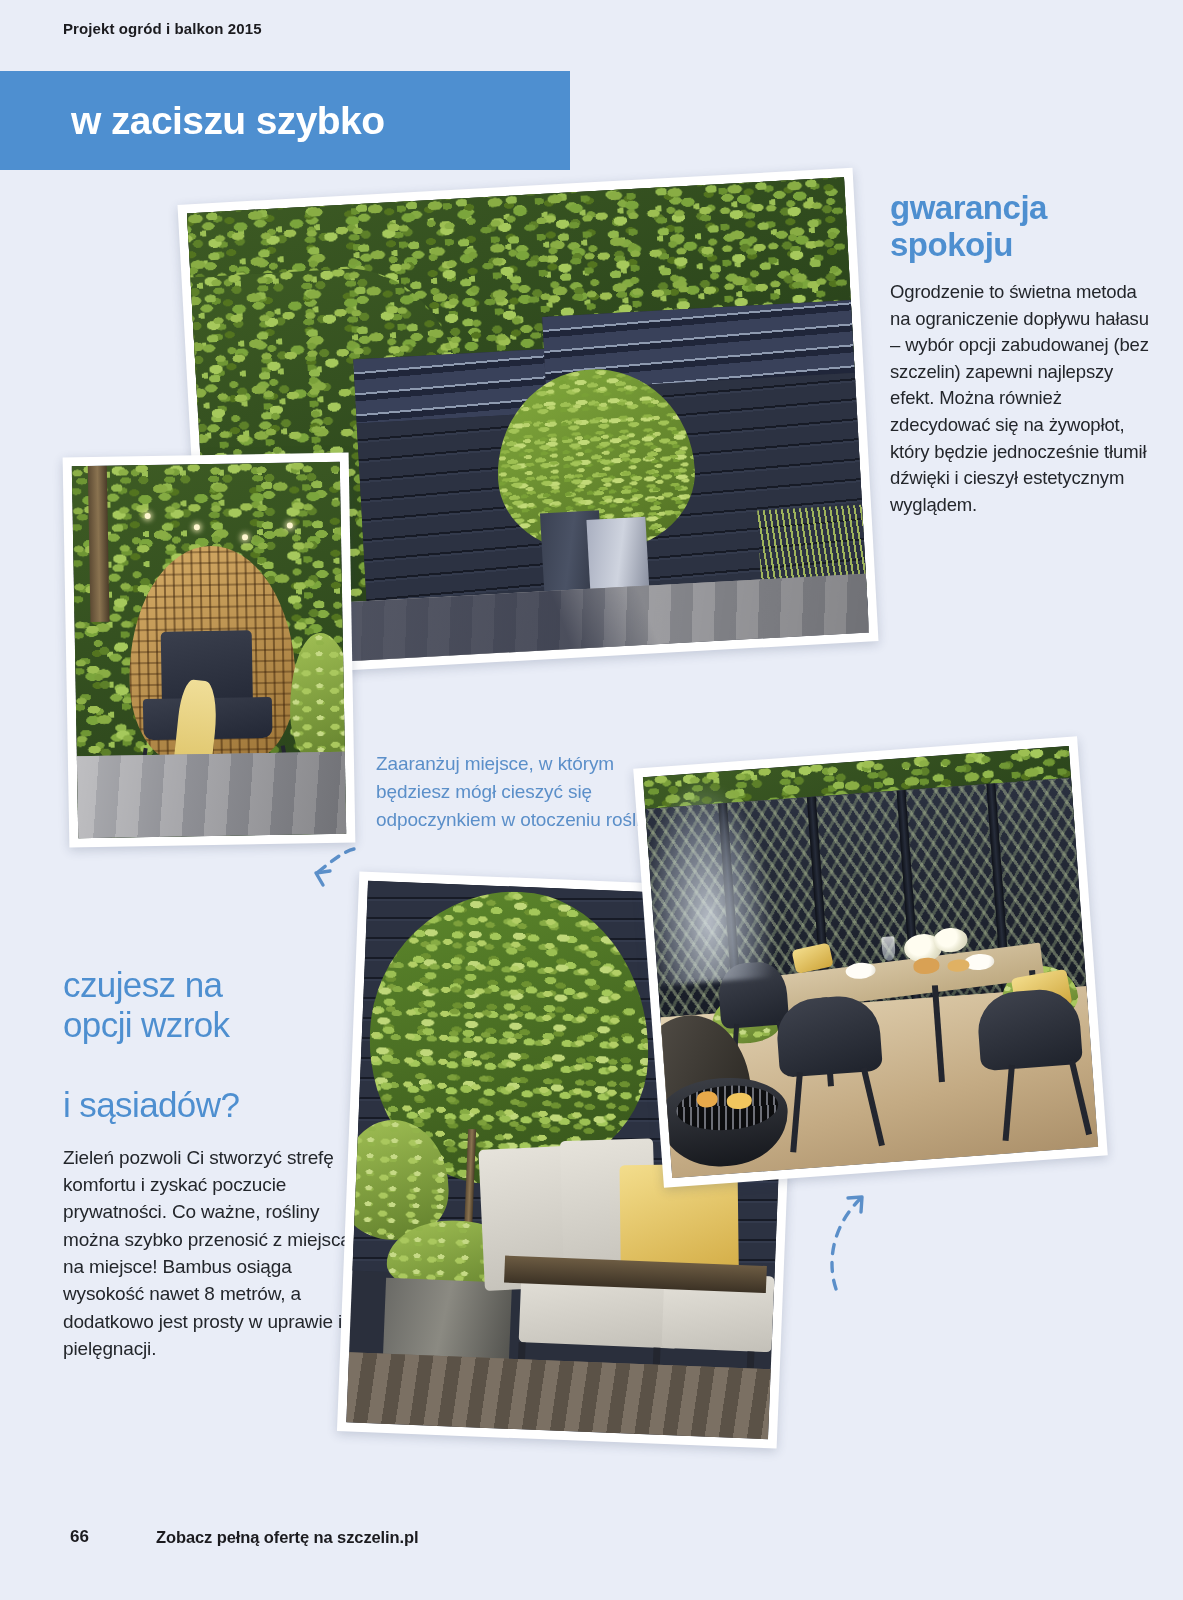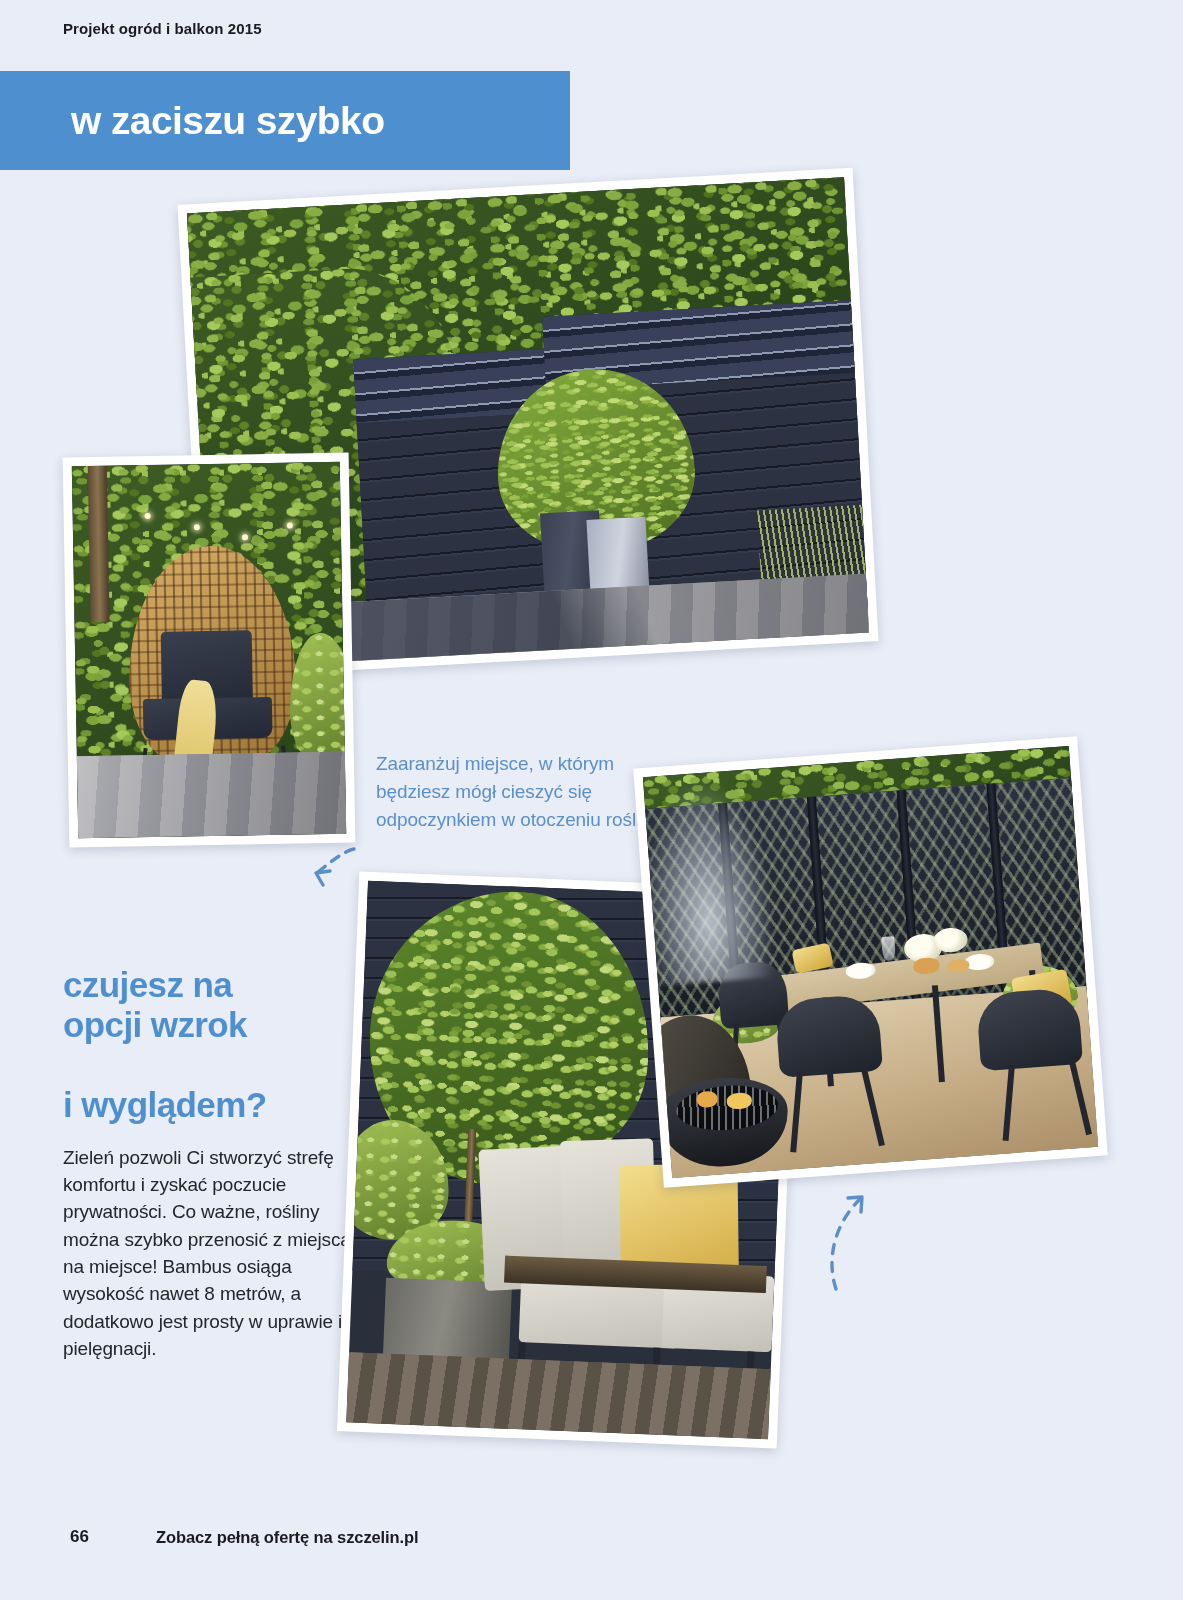--- a/index.html
+++ b/index.html
@@ -73,21 +73,21 @@
   
   .col-left {
     position: absolute;
     left: 63px;
     top: 965px;
     width: 305px;
   }
   .head-blue-lg {
     color: #4e8fd0;
     font-size: 35px;
-    font-weight: bold;
+    font-weight: normal;
     line-height: 1.14;
     letter-spacing: -0.6px;
   }
   .col-left .body-dark { margin-top: 19px; font-size: 19px; }
 
   
   .caption-blue {
     position: absolute;
     color: #5b8fc9;
     font-size: 19px;
@@ -448,34 +448,39 @@
       <div style="position:absolute;left:36%;top:68%;width:62%;height:5%;background:linear-gradient(180deg,#6d5c43,#3c3225);"></div>
       <div class="leg" style="left:40%;top:84%;width:7px;height:15%;"></div>
       <div class="leg" style="left:72%;top:84%;width:7px;height:15%;"></div>
       <div class="leg" style="right:4%;top:84%;width:7px;height:14%;"></div>
 
       <div class="ground" style="left:0;bottom:0;width:100%;height:13%;background-color:#6c6256;background-image:repeating-linear-gradient(96deg,#7b7063 0 14px,#5b5247 14px 28px);"></div>
     </div>
   </div>
 
   <div class="col-right">
+    <div class="head-blue">
+      <span>gwarancja</span><br>
+      <span>spokoju</span>
+    </div>
+    <div class="body-dark">Ogrodzenie to świetna metoda na ograniczenie dopływu hałasu – wybór opcji zabudowanej (bez szczelin) zapewni najlepszy efekt. Można również zdecydować się na żywopłot, który będzie jednocześnie tłumił dźwięki i cieszył estetycznym wyglądem.</div>
   </div>
 
   <svg class="arrow-svg" id="arrow-rest" width="70" height="48" viewBox="0 0 70 48">
     <path d="M62 4 C 52 6, 40 16, 26 27" fill="none" stroke="#5b8fc9" stroke-width="3.4" stroke-linecap="round" stroke-dasharray="9 8"></path>
     <path d="M24 28 L 38 26 M24 28 L 31 40" fill="none" stroke="#5b8fc9" stroke-width="3.4" stroke-linecap="round"></path>
   </svg>
   <div class="caption-blue" id="caption-rest">Zaaranżuj miejsce, w którym będziesz mógł cieszyć się odpoczynkiem w otoczeniu roślin.</div>
 
   <div class="col-left">
     <div class="head-blue-lg">
       <span>czujesz na</span><br>
       <span>opcji wzrok</span><br>
       <br>
-      <span>i wyglądem?</span>
+      <span>i sąsiadów?</span>
     </div>
     <div class="body-dark">Zieleń pozwoli Ci stworzyć strefę komfortu i zyskać poczucie prywatności. Co ważne, rośliny można szybko przenosić z miejsca na miejsce! Bambus osiąga wysokość nawet 8 metrów, a dodatkowo jest prosty w uprawie i pielęgnacji.</div>
   </div>
 
   <svg class="arrow-svg" id="arrow-neva" width="64" height="108" viewBox="0 0 64 108">
     <path d="M16 104 C 8 80, 10 44, 40 14" fill="none" stroke="#5b8fc9" stroke-width="3.4" stroke-linecap="round" stroke-dasharray="9 9"></path>
     <path d="M42 12 L 28 13 M42 12 L 41 27" fill="none" stroke="#5b8fc9" stroke-width="3.4" stroke-linecap="round"></path>
   </svg>
 
   <div class="page-num">66</div>

